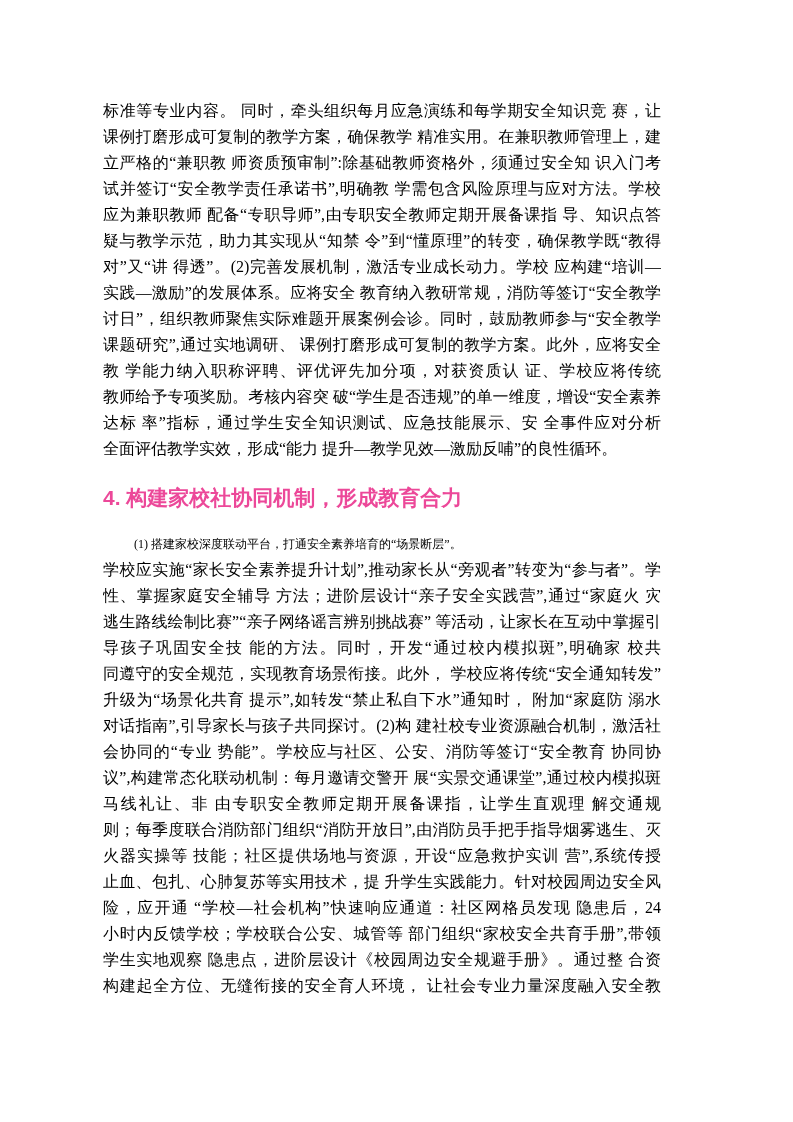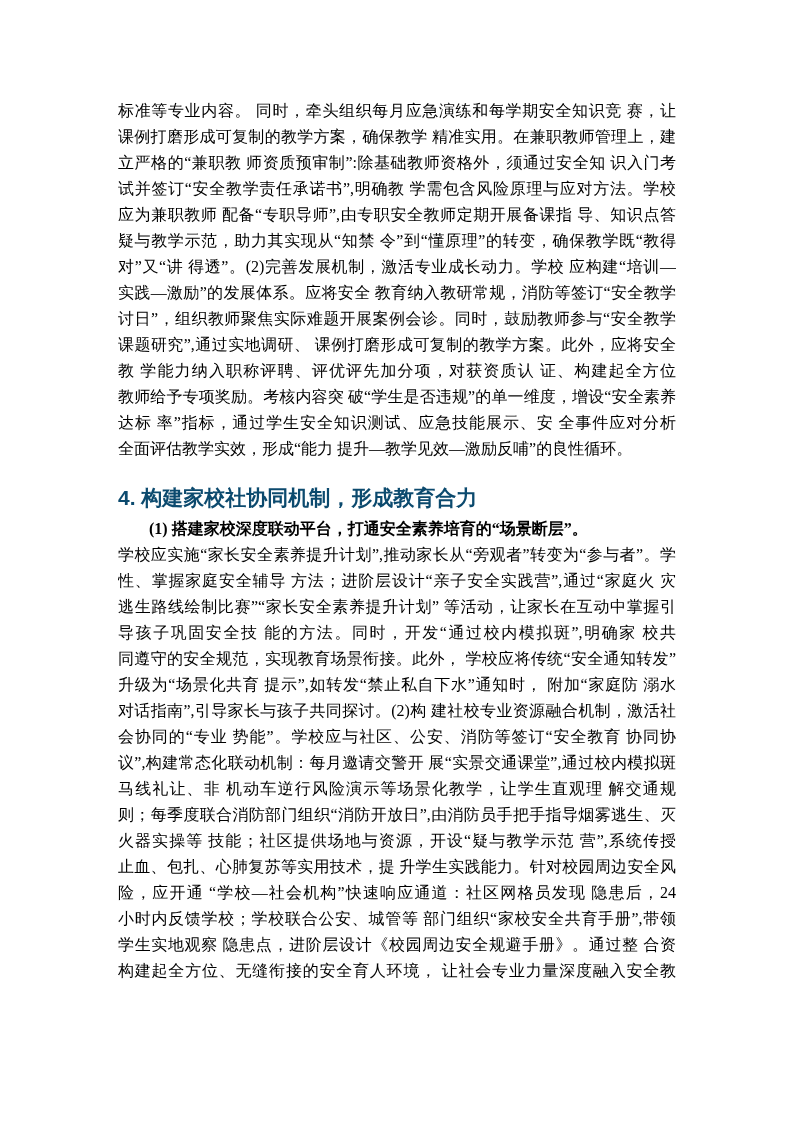--- a/index.html
+++ b/index.html
@@ -11,21 +11,21 @@
     position: relative;
     width: 793px;
     height: 1122px;
     background: #ffffff;
     overflow: hidden;
     font-family: "Liberation Serif", "DejaVu Serif", serif;
     color: #000000;
   }
   .content {
     position: absolute;
-    left: 118px;
+    left: 103px;
     top: 98px;
     width: 558px;
   }
   .paragraph .line {
     font-size: 16px;
     line-height: 26px;
     height: 26px;
     text-align: justify;
     text-align-last: justify;
     text-justify: inter-word;
@@ -33,28 +33,27 @@
   }
   .paragraph .line.last {
     text-align-last: left;
   }
   .heading {
     margin: 21px 0 0 0;
     font-family: "Liberation Sans", "DejaVu Sans", sans-serif;
     font-weight: 700;
     font-size: 21px;
     line-height: 30px;
-    color: #0c4a6e;
+    color: #ec4899;
   }
   .subitem {
-    margin-top: 3px;
+    margin-top: 18px;
     padding-left: 31px;
-    font-size: 16px;
+    font-size: 12px;
     line-height: 26px;
-    font-weight: bold;
   }
   .para2 {
     margin-top: 0;
   }
 </style>
 </head>
 <body>
 
 <div class="page">
   <div class="content">
@@ -62,40 +61,40 @@
         <div class="line">标准等专业内容。 同时，牵头组织每月应急演练和每学期安全知识竞 赛，让</div>
         <div class="line">课例打磨形成可复制的教学方案，确保教学 精准实用。在兼职教师管理上，建</div>
         <div class="line">立严格的“兼职教 师资质预审制”:除基础教师资格外，须通过安全知 识入门考</div>
         <div class="line">试并签订“安全教学责任承诺书”,明确教 学需包含风险原理与应对方法。学校</div>
         <div class="line">应为兼职教师 配备“专职导师”,由专职安全教师定期开展备课指 导、知识点答</div>
         <div class="line">疑与教学示范，助力其实现从“知禁 令”到“懂原理”的转变，确保教学既“教得</div>
         <div class="line">对”又“讲 得透”。(2)完善发展机制，激活专业成长动力。学校 应构建“培训—</div>
         <div class="line">实践—激励”的发展体系。应将安全 教育纳入教研常规，消防等签订“安全教学研</div>
         <div class="line">讨日”，组织教师聚焦实际难题开展案例会诊。同时，鼓励教师参与“安全教学微</div>
         <div class="line">课题研究”,通过实地调研、 课例打磨形成可复制的教学方案。此外，应将安全</div>
-        <div class="line">教 学能力纳入职称评聘、评优评先加分项，对获资质认 证、构建起全方位</div>
+        <div class="line">教 学能力纳入职称评聘、评优评先加分项，对获资质认 证、学校应将传统</div>
         <div class="line">教师给予专项奖励。考核内容突 破“学生是否违规”的单一维度，增设“安全素养</div>
         <div class="line">达标 率”指标，通过学生安全知识测试、应急技能展示、安 全事件应对分析等，</div>
         <div class="line last">全面评估教学实效，形成“能力 提升—教学见效—激励反哺”的良性循环。</div>
       </div>
     <h2 class="heading">4. 构建家校社协同机制，形成教育合力</h2>
     <div class="subitem">(1) 搭建家校深度联动平台，打通安全素养培育的“场景断层”。</div>
     <div class="paragraph para2">
         <div class="line">学校应实施“家长安全素养提升计划”,推动家长从“旁观者”转变为“参与者”。学校</div>
         <div class="line">性、掌握家庭安全辅导 方法；进阶层设计“亲子安全实践营”,通过“家庭火 灾</div>
-        <div class="line">逃生路线绘制比赛”“家长安全素养提升计划” 等活动，让家长在互动中掌握引</div>
+        <div class="line">逃生路线绘制比赛”“亲子网络谣言辨别挑战赛” 等活动，让家长在互动中掌握引</div>
         <div class="line">导孩子巩固安全技 能的方法。同时，开发“通过校内模拟斑”,明确家 校共</div>
         <div class="line">同遵守的安全规范，实现教育场景衔接。此外， 学校应将传统“安全通知转发”</div>
         <div class="line">升级为“场景化共育 提示”,如转发“禁止私自下水”通知时， 附加“家庭防 溺水</div>
         <div class="line">对话指南”,引导家长与孩子共同探讨。(2)构 建社校专业资源融合机制，激活社</div>
         <div class="line">会协同的“专业 势能”。学校应与社区、公安、消防等签订“安全教育 协同协</div>
         <div class="line">议”,构建常态化联动机制：每月邀请交警开 展“实景交通课堂”,通过校内模拟斑</div>
-        <div class="line">马线礼让、非 机动车逆行风险演示等场景化教学，让学生直观理 解交通规</div>
+        <div class="line">马线礼让、非 由专职安全教师定期开展备课指，让学生直观理 解交通规</div>
         <div class="line">则；每季度联合消防部门组织“消防开放日”,由消防员手把手指导烟雾逃生、灭</div>
-        <div class="line">火器实操等 技能；社区提供场地与资源，开设“疑与教学示范 营”,系统传授</div>
+        <div class="line">火器实操等 技能；社区提供场地与资源，开设“应急救护实训 营”,系统传授</div>
         <div class="line">止血、包扎、心肺复苏等实用技术，提 升学生实践能力。针对校园周边安全风</div>
         <div class="line">险，应开通 “学校—社会机构”快速响应通道：社区网格员发现 隐患后，24</div>
         <div class="line">小时内反馈学校；学校联合公安、城管等 部门组织“家校安全共育手册”,带领</div>
         <div class="line">学生实地观察 隐患点，进阶层设计《校园周边安全规避手册》。通过整 合资源，</div>
         <div class="line last">构建起全方位、无缝衔接的安全育人环境， 让社会专业力量深度融入安全教育。</div>
       </div>
   </div>
 </div>
 
 </body></html>

